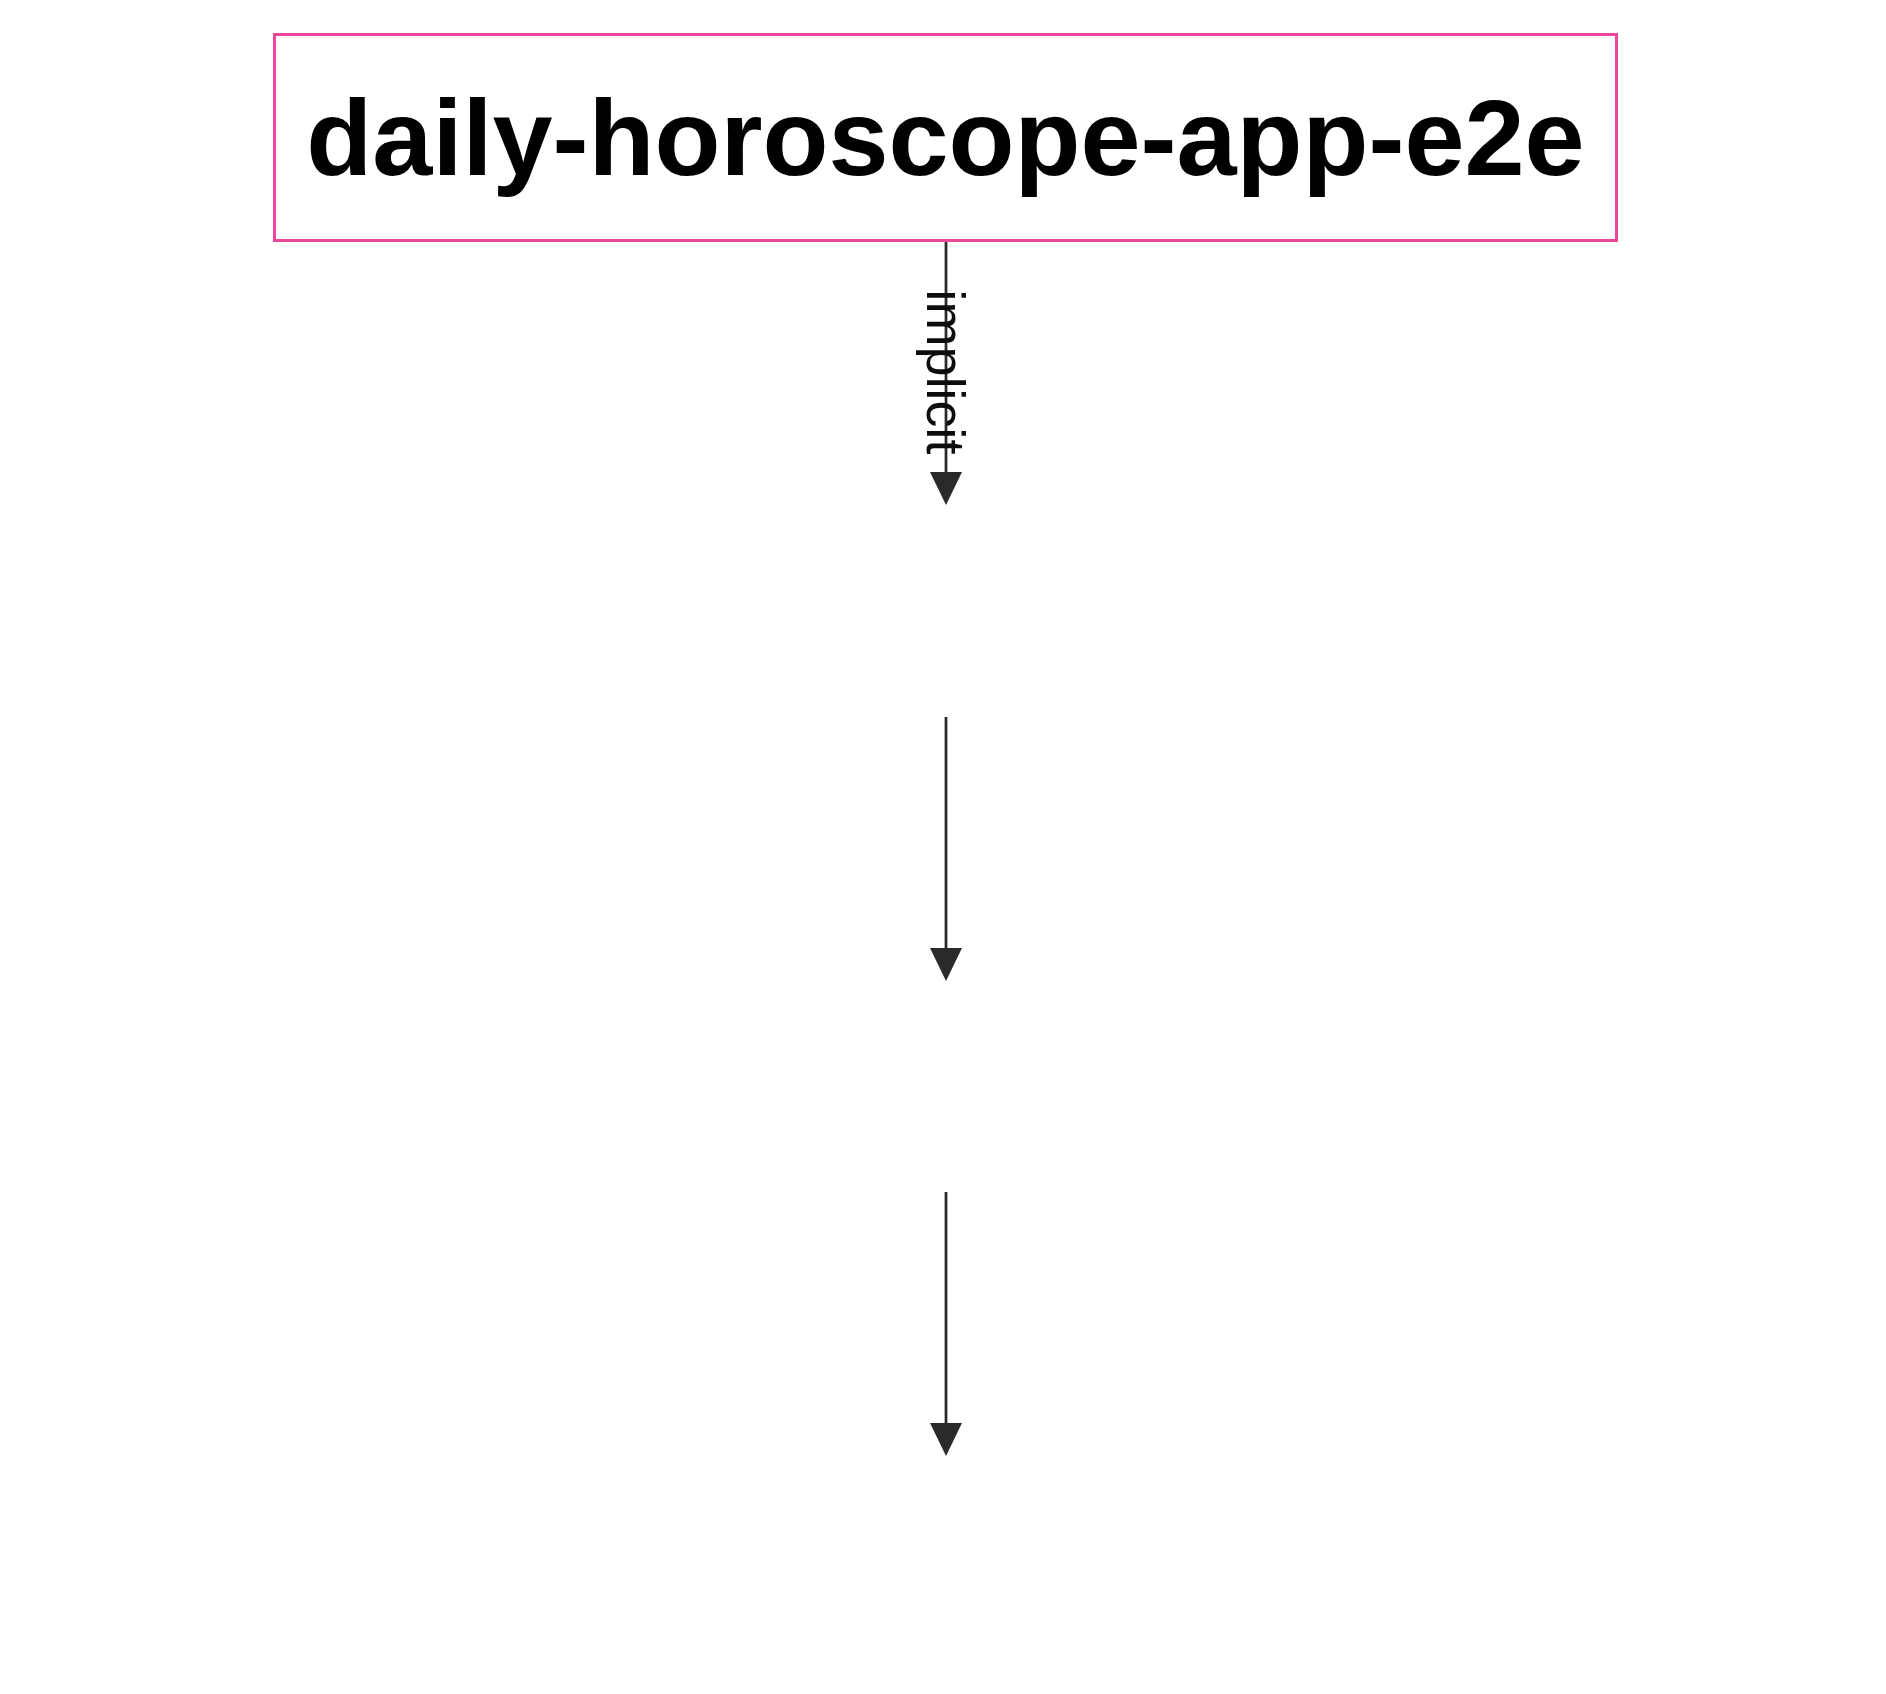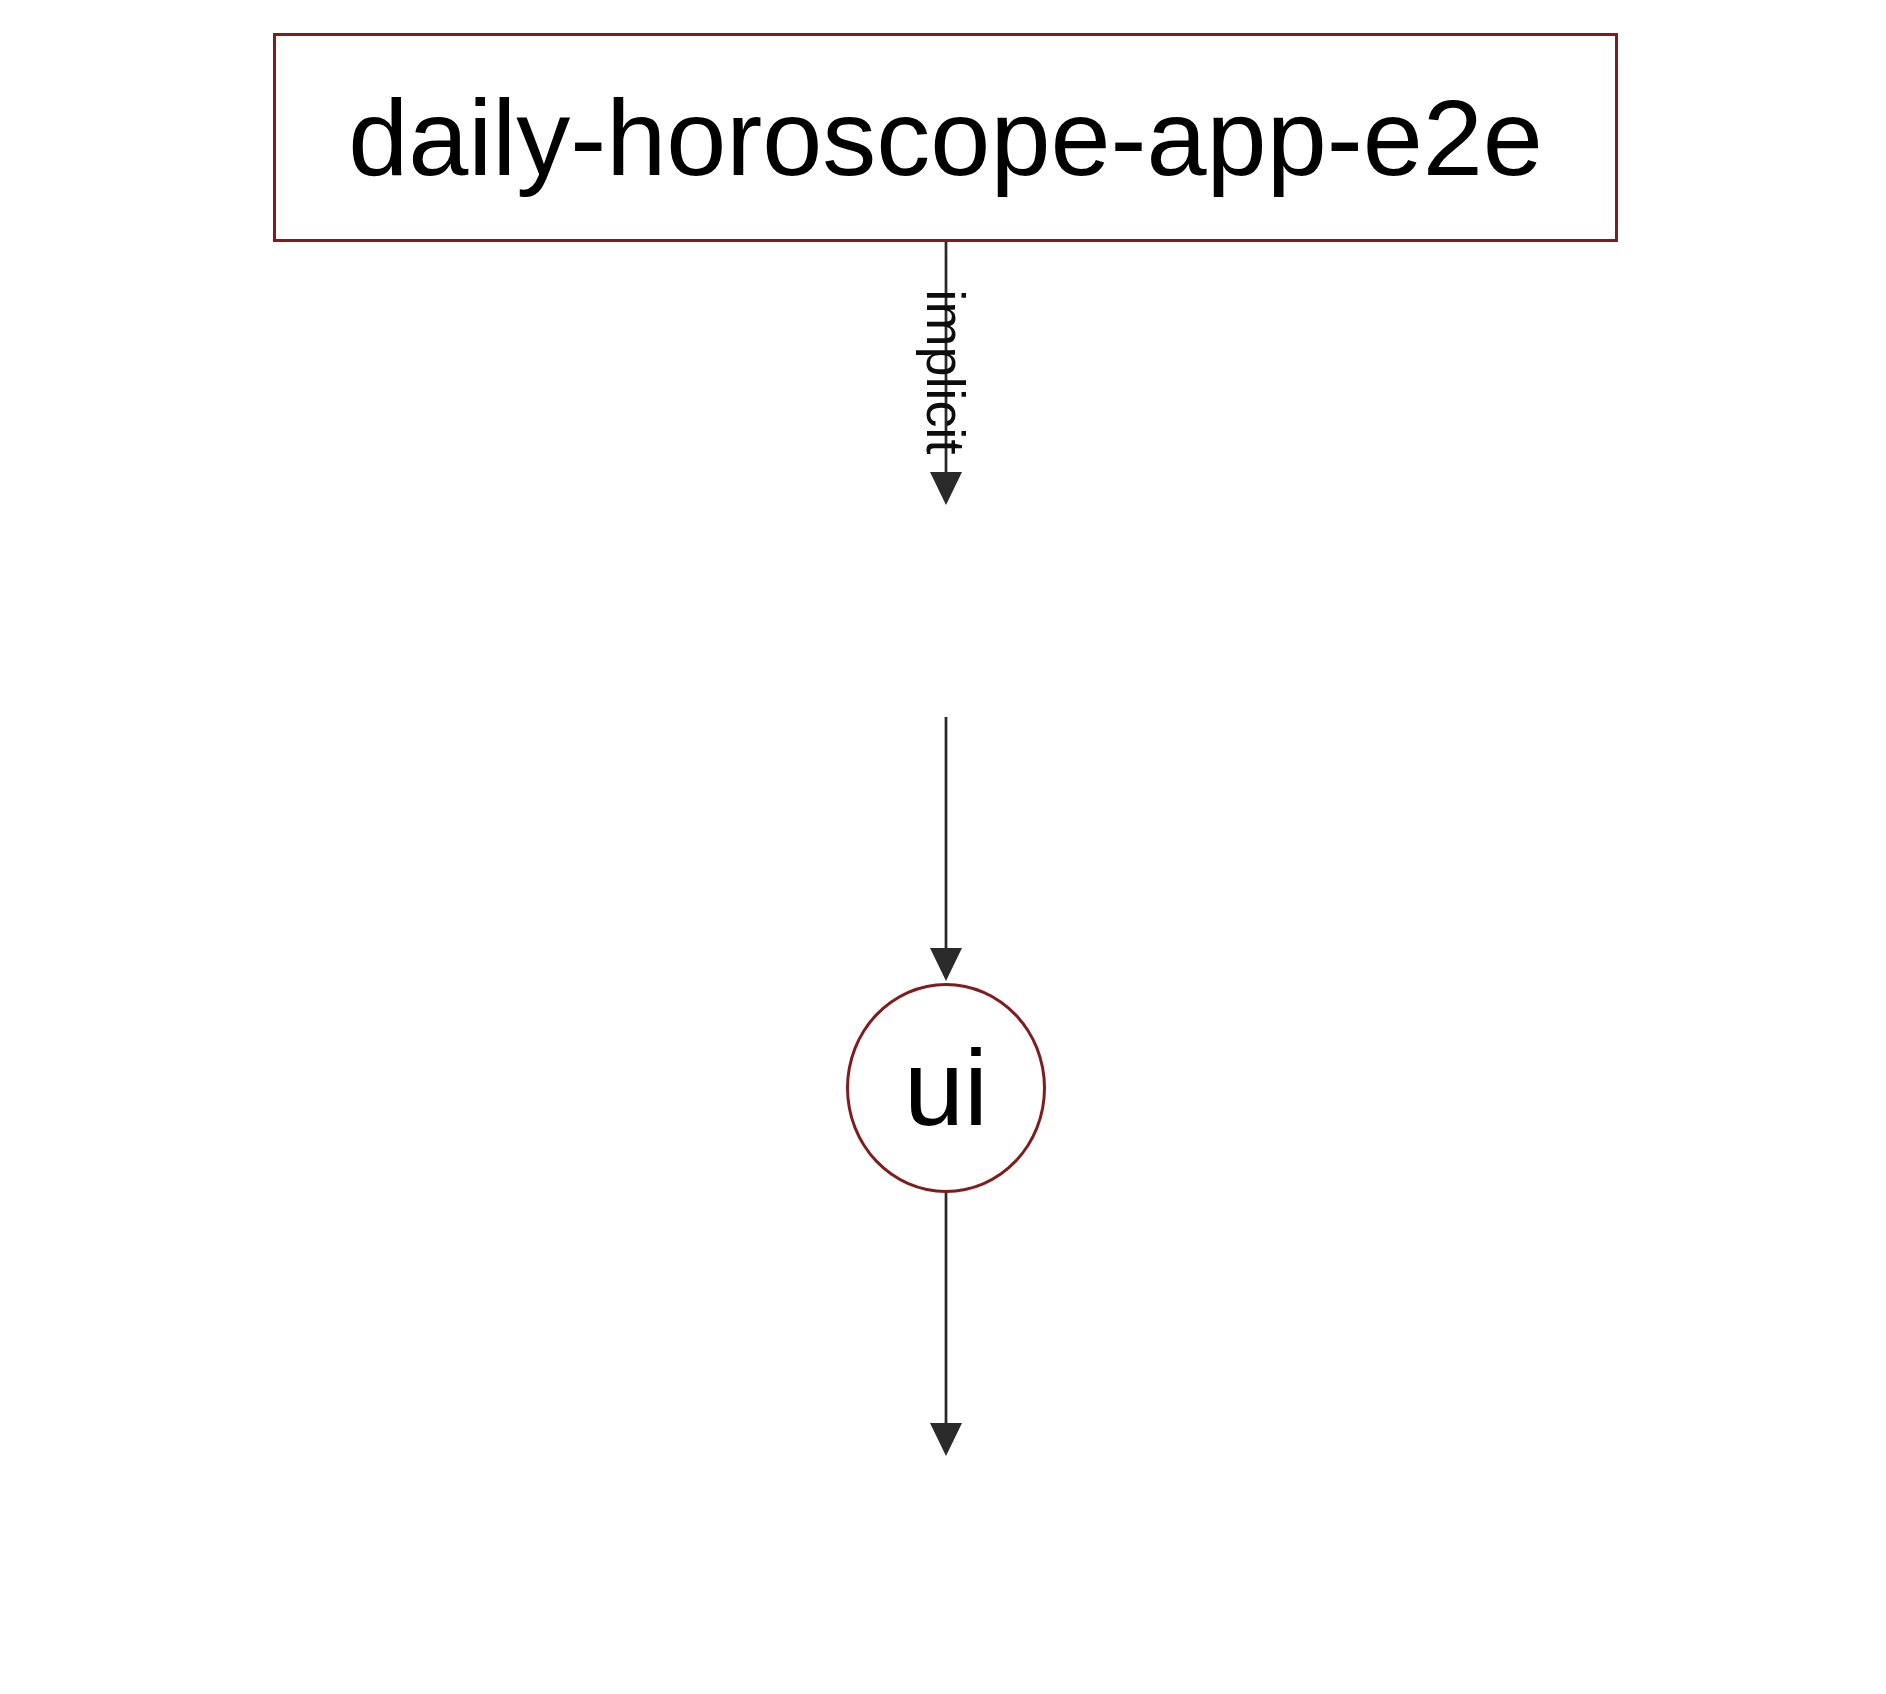--- a/index.html
+++ b/index.html
@@ -23,25 +23,26 @@
     height: 1694px;
     display: block;
   }
   .node {
     position: absolute;
     display: flex;
     align-items: center;
     justify-content: center;
     box-sizing: border-box;
     background: #ffffff;
-    border: 3px solid #7f1d1d;
+    border: 3px solid #ec4899;
     color: #000000;
     font-size: 108px;
     line-height: 1;
     white-space: nowrap;
+    font-weight: bold;
   }
   .node-rect-e2e {
     left: 273px;
     top: 33px;
     width: 1345px;
     height: 209px;
   }
   .node-rect-app {
     left: 383px;
     top: 507px;
@@ -91,18 +92,15 @@
     <polygon points="946,1456 930,1423 962,1423" fill="#2a2a2a"></polygon>
   </svg>
 
   <div class="edge-label">implicit</div>
 
   <div class="node node-rect-e2e">
     <span>daily-horoscope-app-e2e</span>
   </div>
 
 
-  <div class="node node-circle-ui">
-    <span>ui</span>
-  </div>
 
 
 </div>
 
 </body></html>

